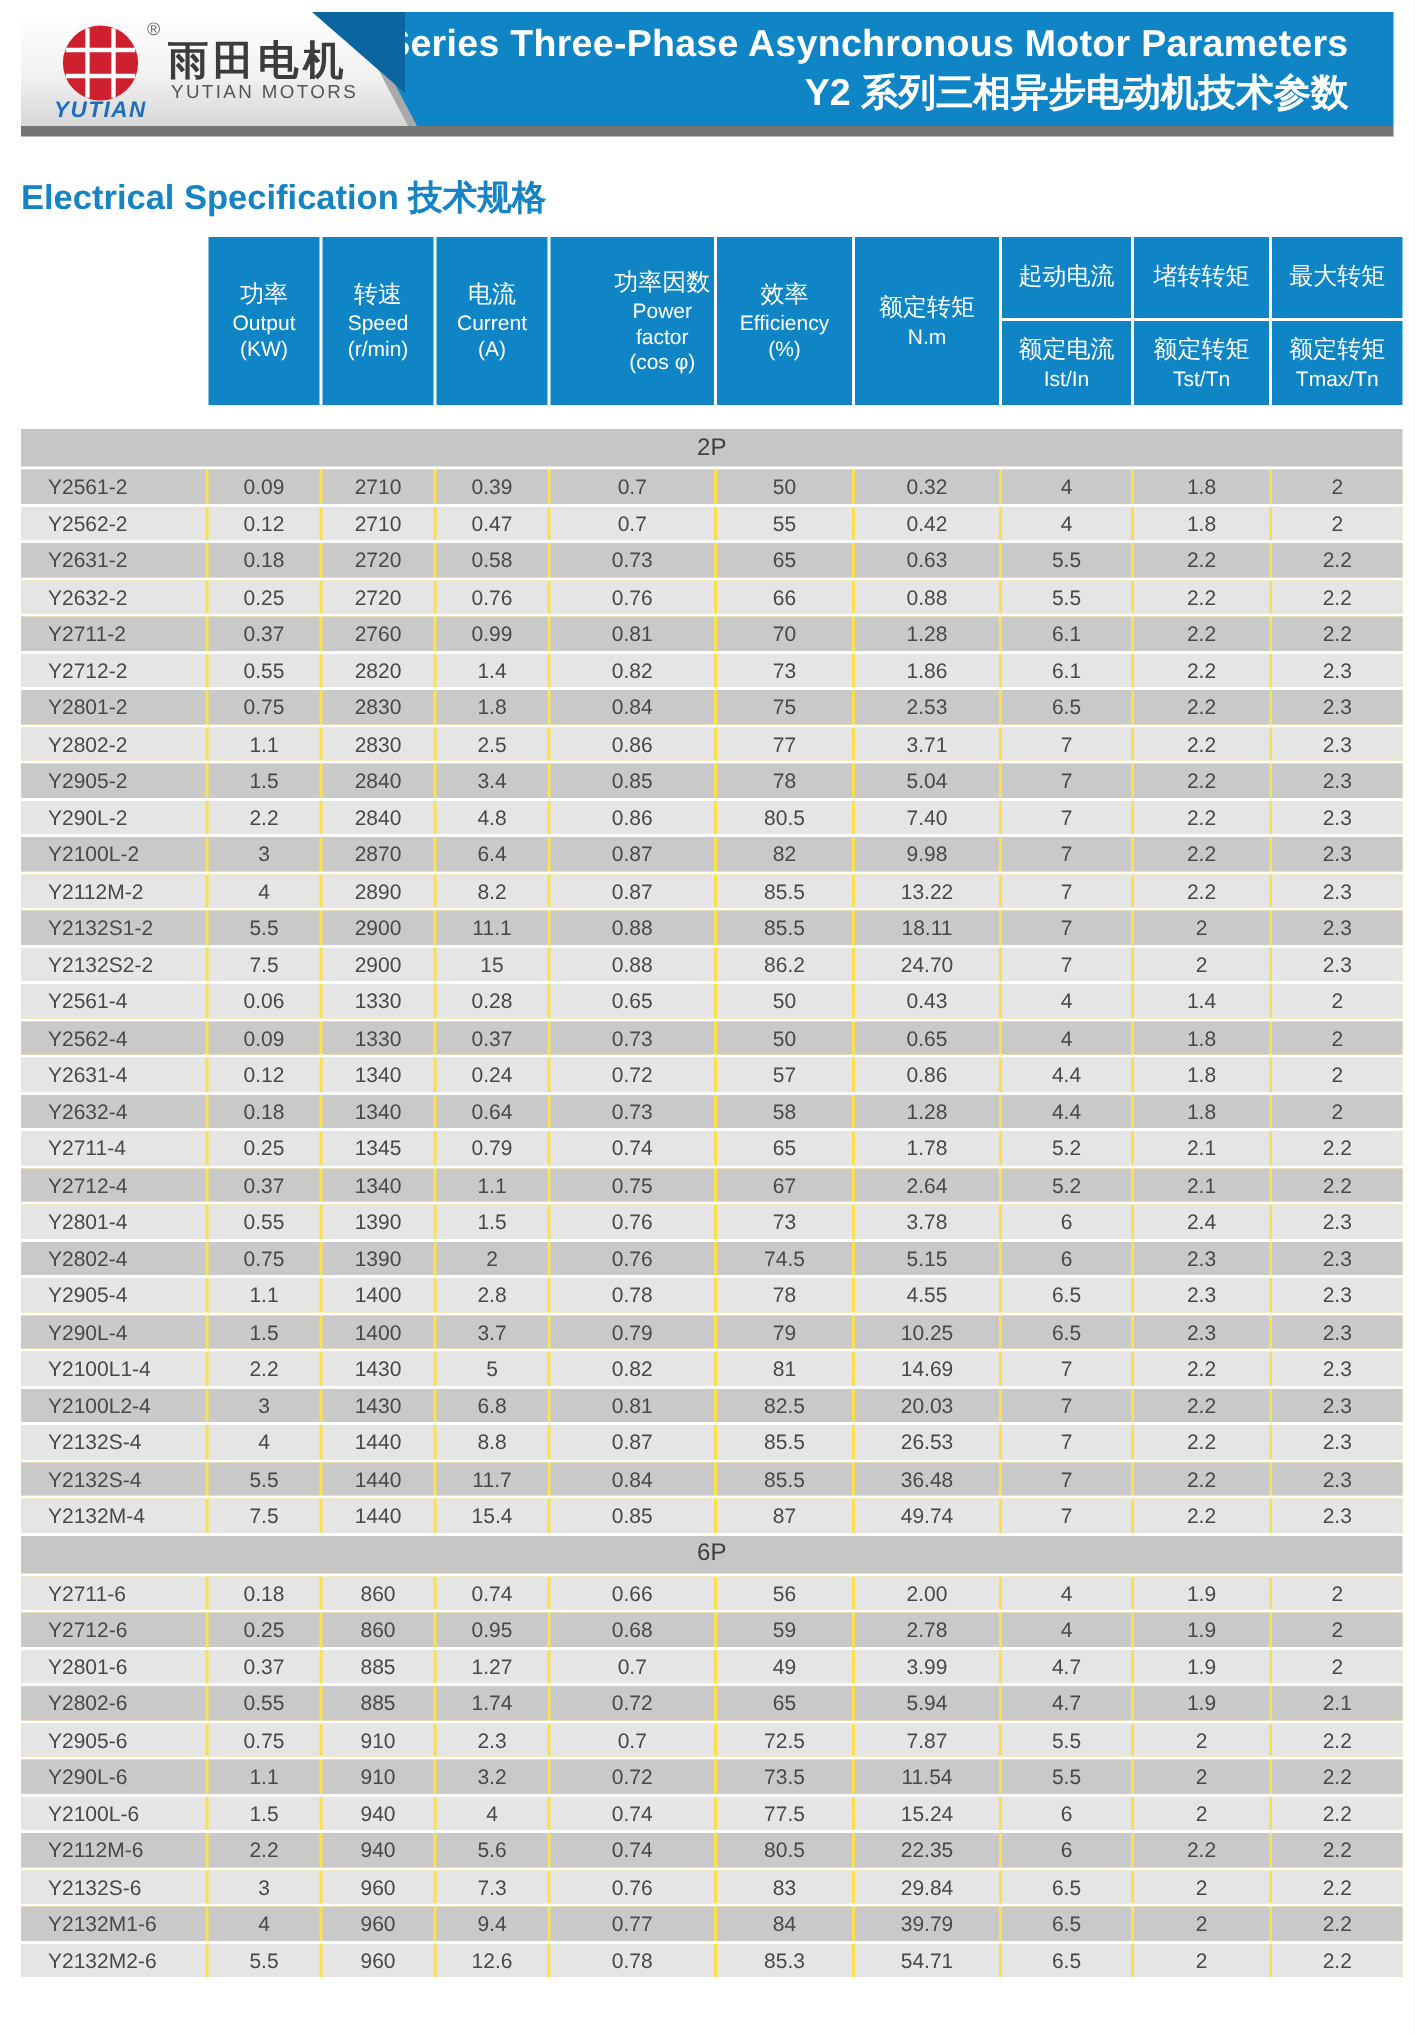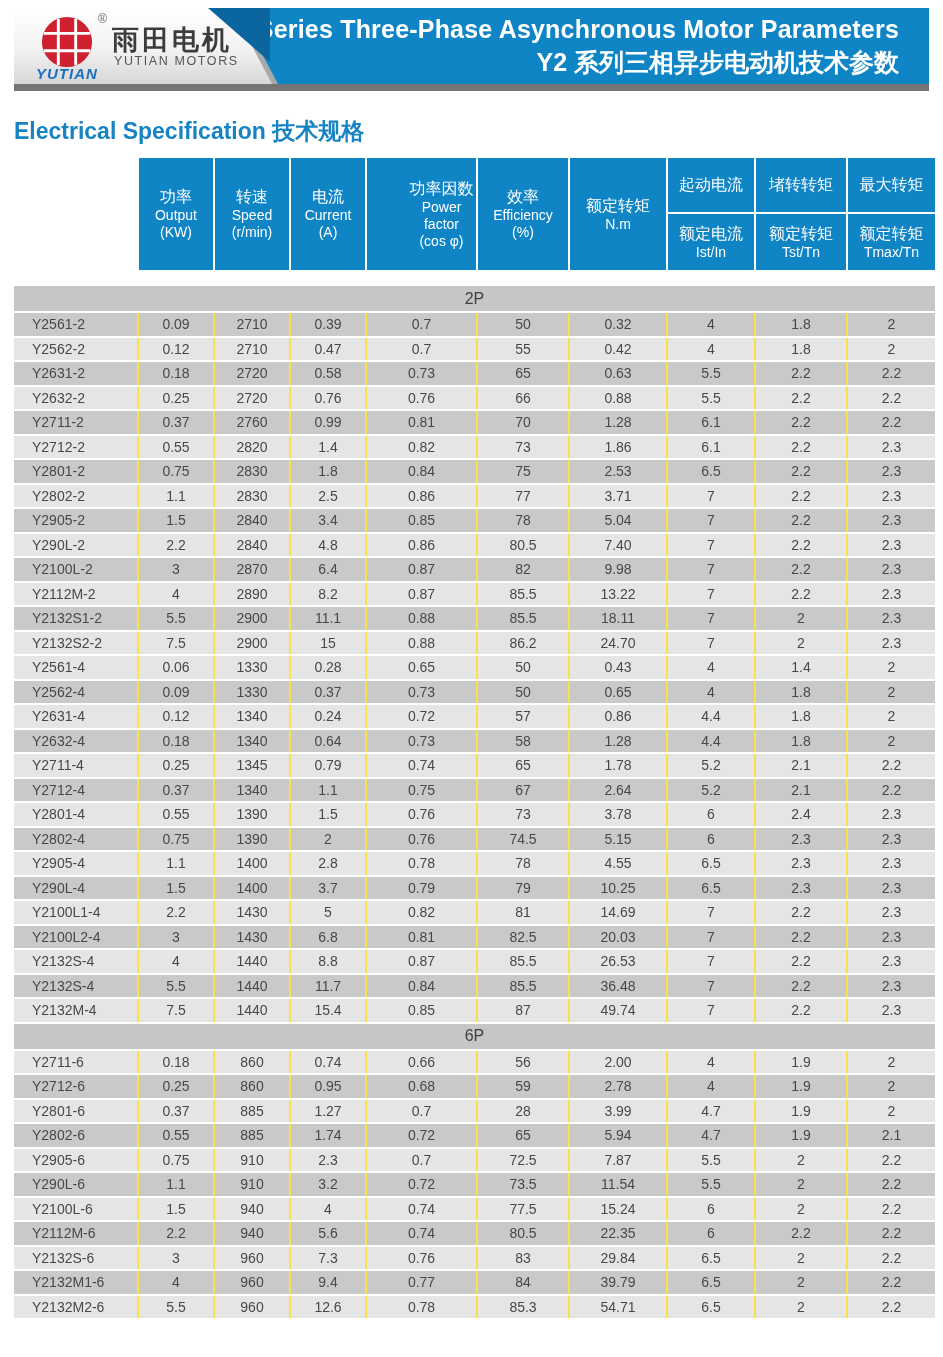--- a/index.html
+++ b/index.html
@@ -564,21 +564,21 @@
           <div class="td">4</div>
           <div class="td">1.9</div>
           <div class="td">2</div>
         </div>
         <div class="trow light">
           <div class="td model">Y2801-6</div>
           <div class="td">0.37</div>
           <div class="td">885</div>
           <div class="td">1.27</div>
           <div class="td">0.7</div>
-          <div class="td">28</div>
+          <div class="td">49</div>
           <div class="td">3.99</div>
           <div class="td">4.7</div>
           <div class="td">1.9</div>
           <div class="td">2</div>
         </div>
         <div class="trow dark">
           <div class="td model">Y2802-6</div>
           <div class="td">0.55</div>
           <div class="td">885</div>
           <div class="td">1.74</div>

